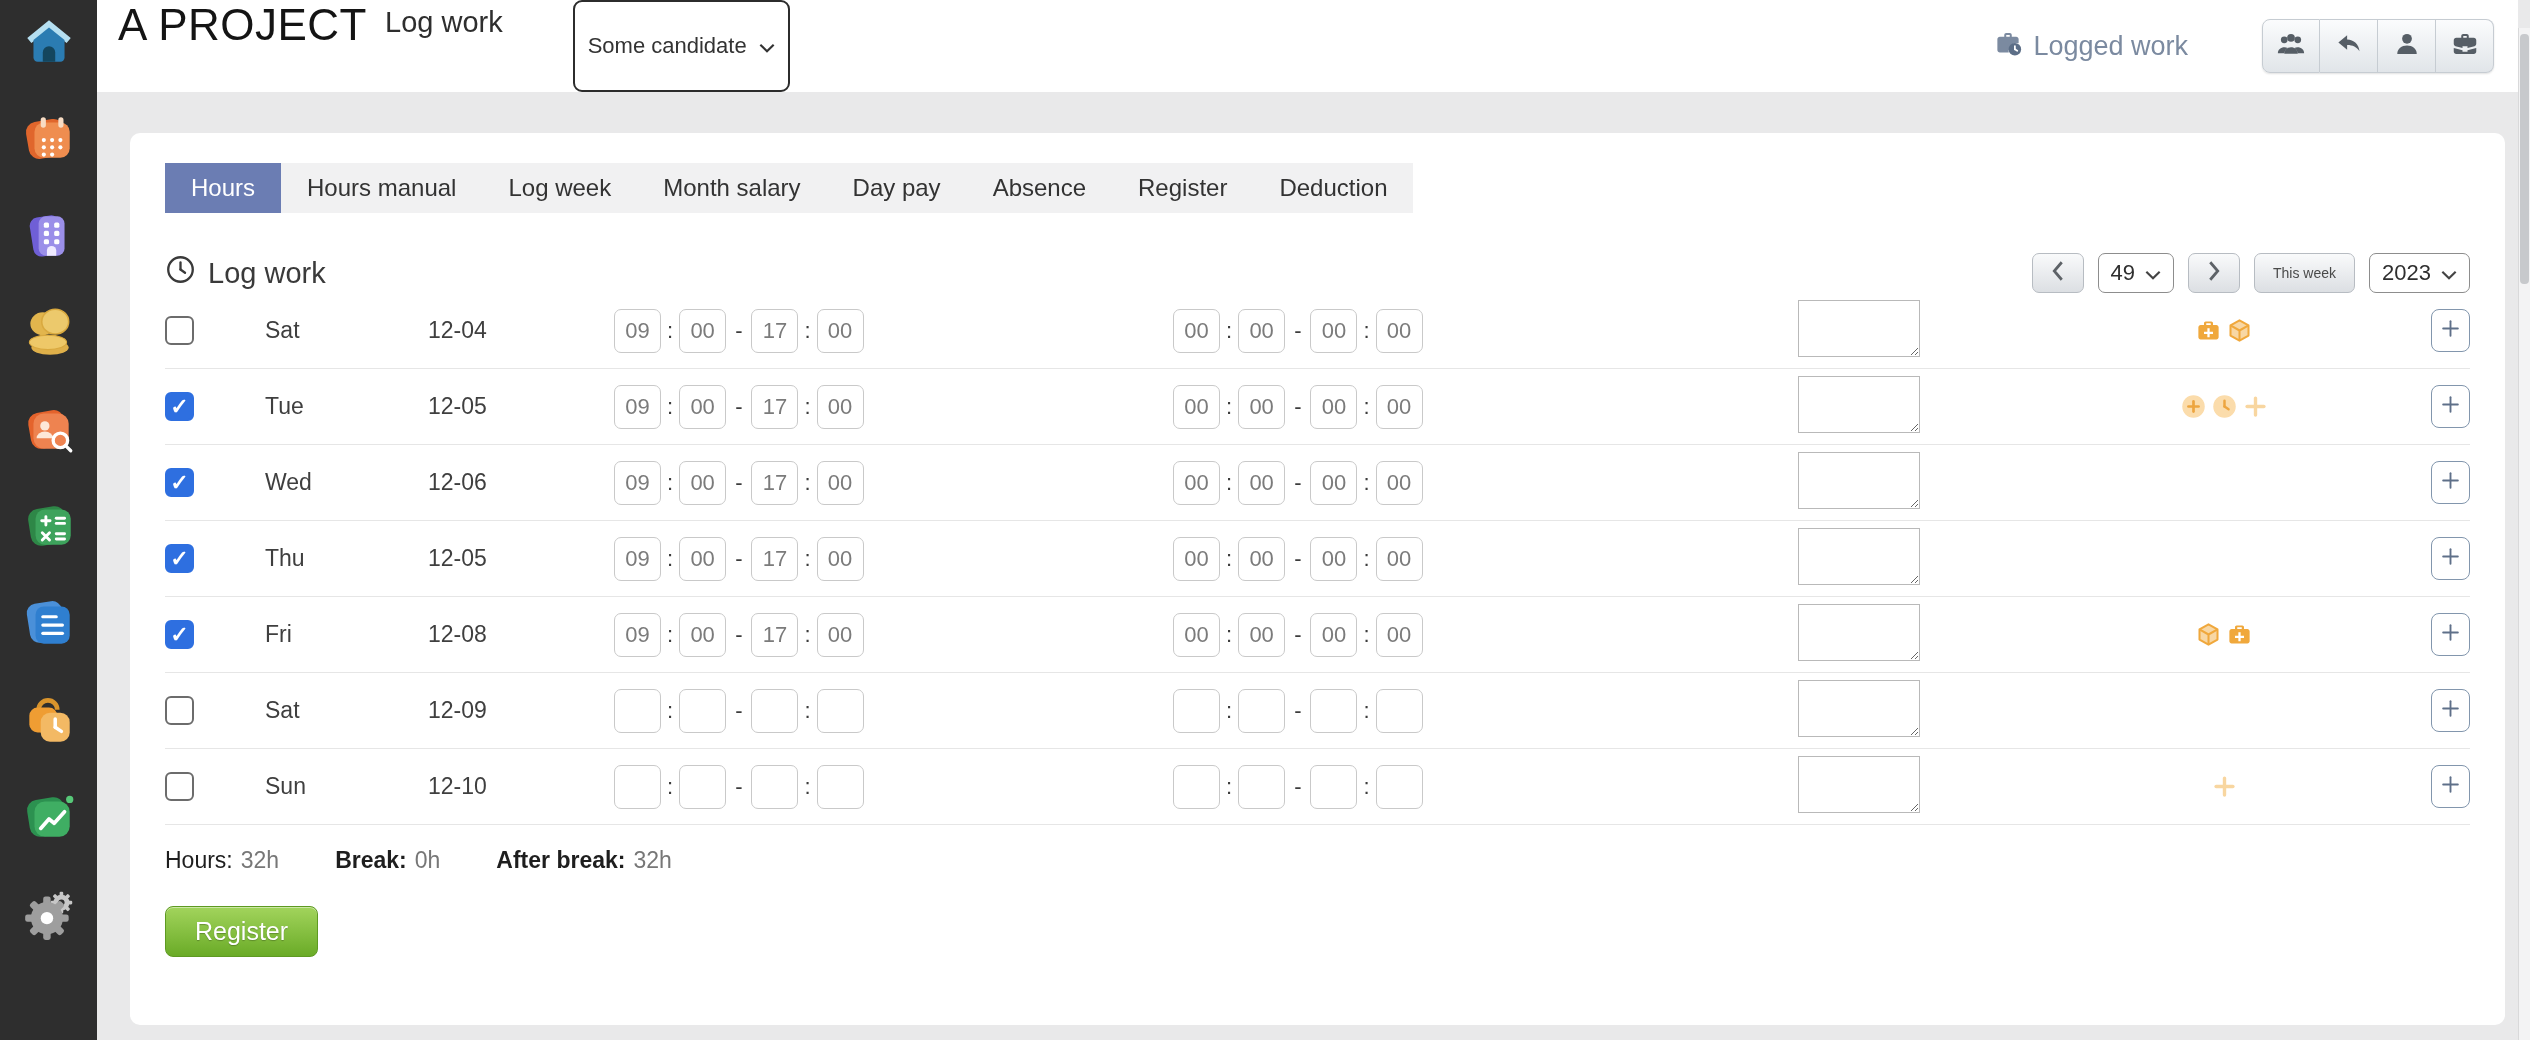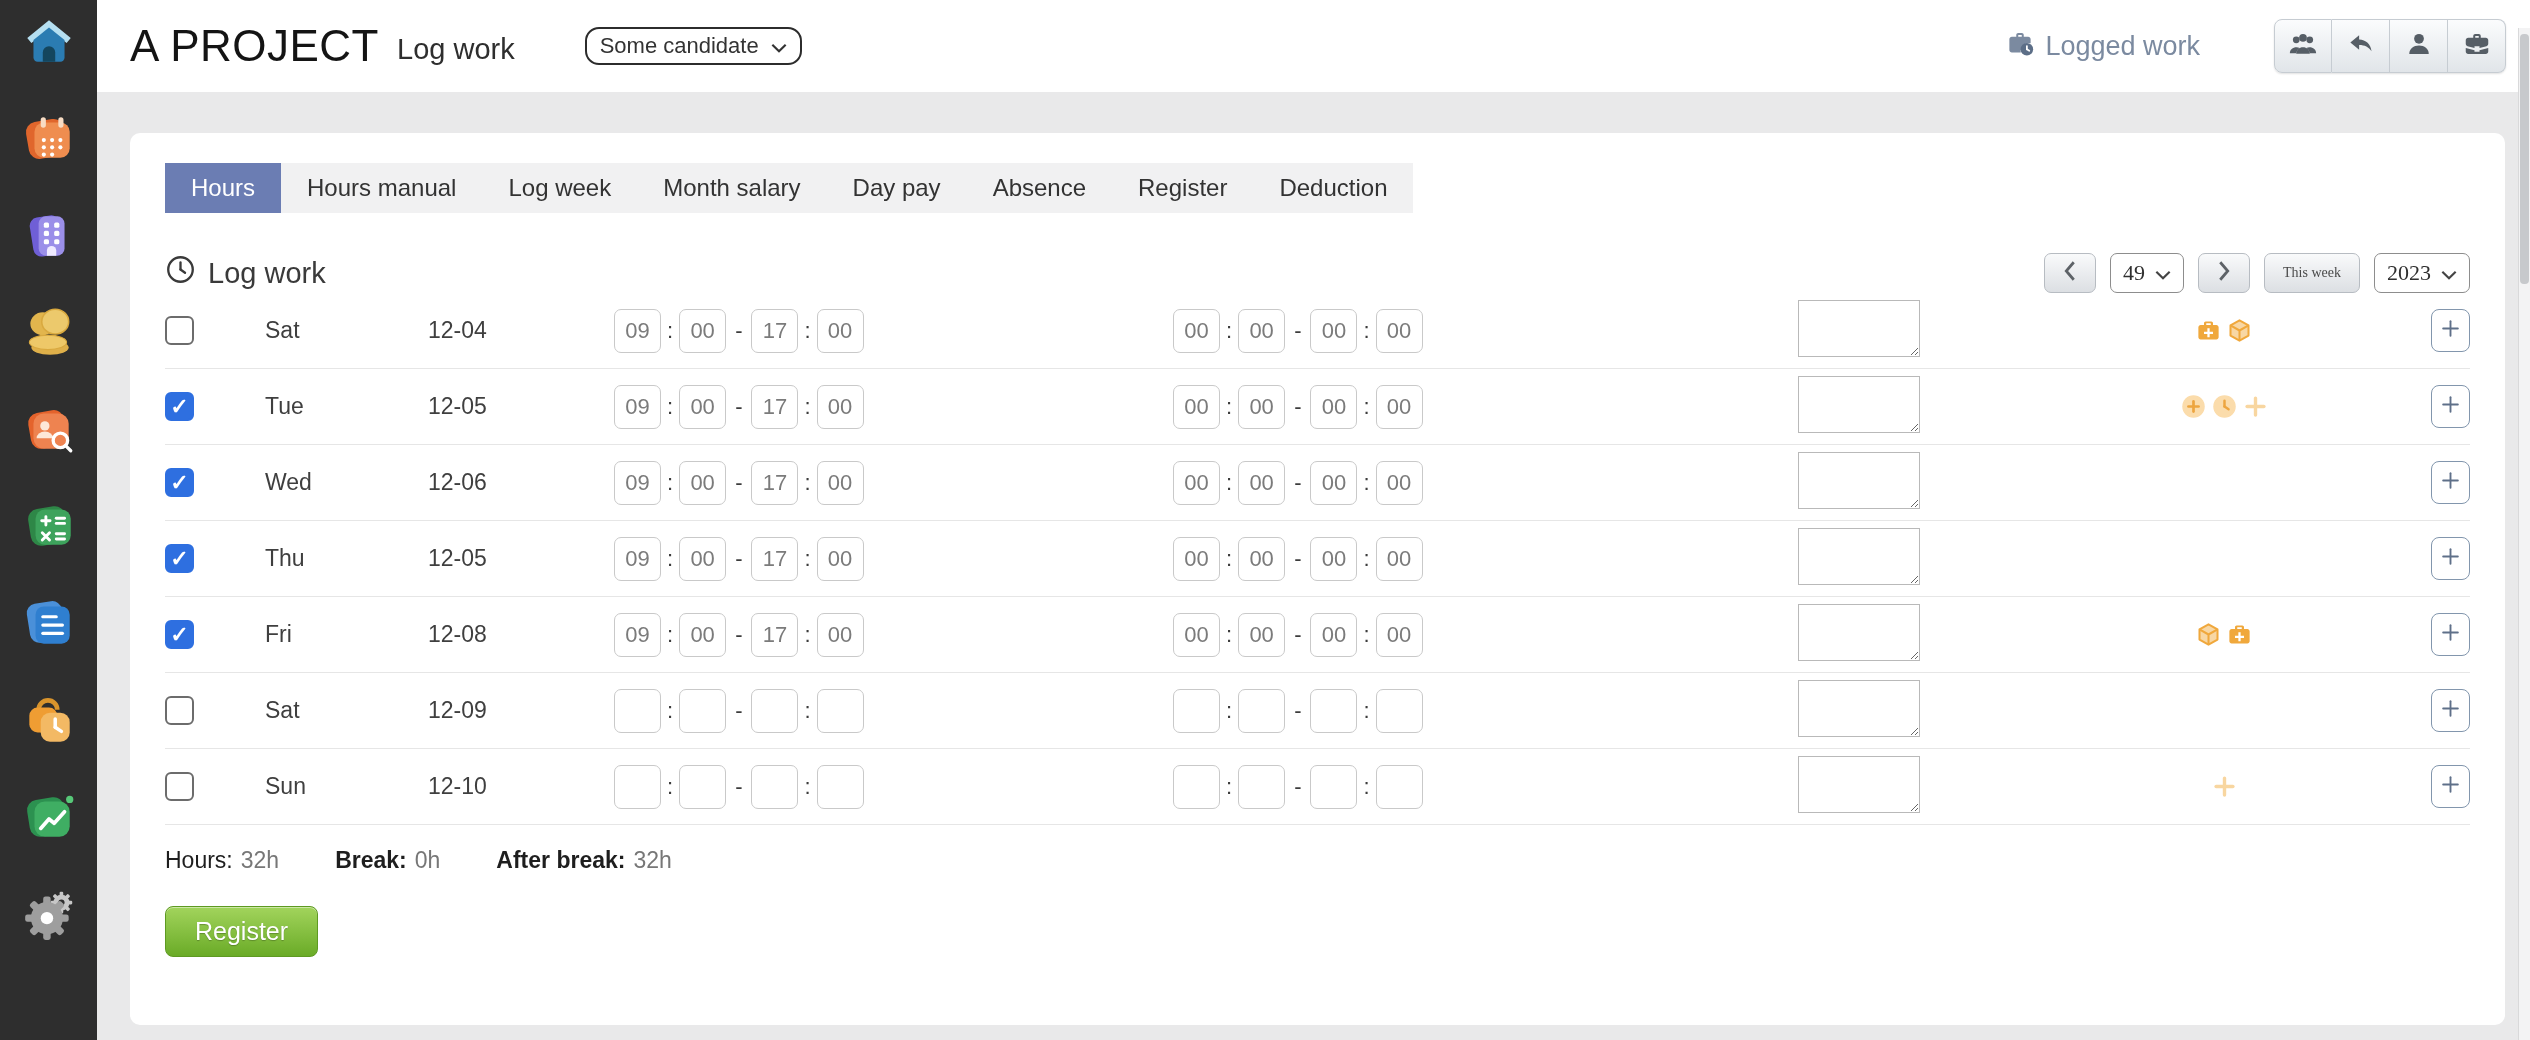--- a/index.html
+++ b/index.html
@@ -14,28 +14,28 @@
   
   .sidebar {
     position:absolute; left:0; top:0; width:97px; height:1040px;
     background:#2e2e2e; display:flex; flex-direction:column; align-items:center;
     padding-top:14px; gap:39px; z-index:5;
   }
   .side-item { width:58px; height:58px; display:flex; align-items:center; justify-content:center; cursor:pointer; }
   .side-item svg { width:58px; height:58px; }
   
   .topbar {
-    position:absolute; left:97px; top:0; width:2433px; height:92px;
-    background:#ffffff; display:flex; align-items:center; padding:0 24px 0 33px;
+    position:absolute; left:85px; top:0; width:2433px; height:92px;
+    background:#ffffff; display:flex; padding:0 24px 0 33px;
   }
   .app-title { font-size:44px; color:#141414; letter-spacing:.5px; }
   .app-subtitle { font-size:29px; color:#2e2e2e; margin-left:18px; margin-top:6px; }
   .candidate-select {
     margin-left:70px; display:flex; align-items:center; gap:12px;
-    border:2.5px solid #2c2c2c; border-radius:14px; padding:4px 13px;
+    border:2.5px solid #2c2c2c; border-radius:9px; padding:4px 13px;
     font-size:22px; color:#333; cursor:pointer; background:#fff;
   }
   .topbar-right { margin-left:auto; display:flex; align-items:center;gap:44px; }
   .logged-work { display:flex; align-items:center; gap:10px; color:#7b8aa0; font-size:27px; }
   .toolbar-group { display:flex; margin-left:30px; border-radius:8px; box-shadow:0 1px 2px rgba(0,0,0,.12); }
   .toolbtn {
     width:58px; height:54px; display:flex; align-items:center; justify-content:center;
     background:linear-gradient(#fbfcfd,#e1e5e9); border:1px solid #c6ccd2; border-left:none; cursor:pointer;
   }
   .toolbtn:first-child { border-left:1px solid #c6ccd2; border-radius:8px 0 0 8px; }
@@ -48,21 +48,21 @@
   .panel {
     position:absolute; left:130px; top:133px; width:2375px; height:892px;
     background:#ffffff; border-radius:10px; padding:30px 35px 0 35px;
   }
   .tabs { display:inline-flex; background:#f1f1f2; }
   .tab { padding:11px 26px; font-size:24px; color:#333; cursor:pointer; white-space:nowrap; }
   .tab.active { background:#6b7db3; color:#fff; }
   .section-row { margin-top:40px; display:flex; align-items:center; }
   .section-title { display:flex; align-items:center; gap:12px; font-size:29px; color:#3a3a3a; }
   .section-title svg { width:31px; height:31px; }
-  .weeknav { margin-left:auto; display:flex; align-items:flex-start; gap:14px;font-family:Liberation Serif, serif; }
+  .weeknav { margin-left:auto; display:flex; align-items:flex-start; gap:14px; }
   .navbtn {
     background:linear-gradient(#f9fafb,#dcdfe3); border:1px solid #b7bcc2; border-radius:7px;
     display:flex; align-items:center; justify-content:center; cursor:pointer; color:#5d6267;
   }
   .navbtn.arrow { width:52px; height:40px; }
   .navbtn.textbtn { height:40px; padding:0 18px; font-size:14px; color:#4a4a4a; }
   .mini-select {
     height:40px; background:#fff; border:1.5px solid #8d8d8d; border-radius:7px;
     display:flex; align-items:center; gap:10px; padding:0 12px; font-size:22px; color:#2f2f2f; cursor:pointer;
   }

